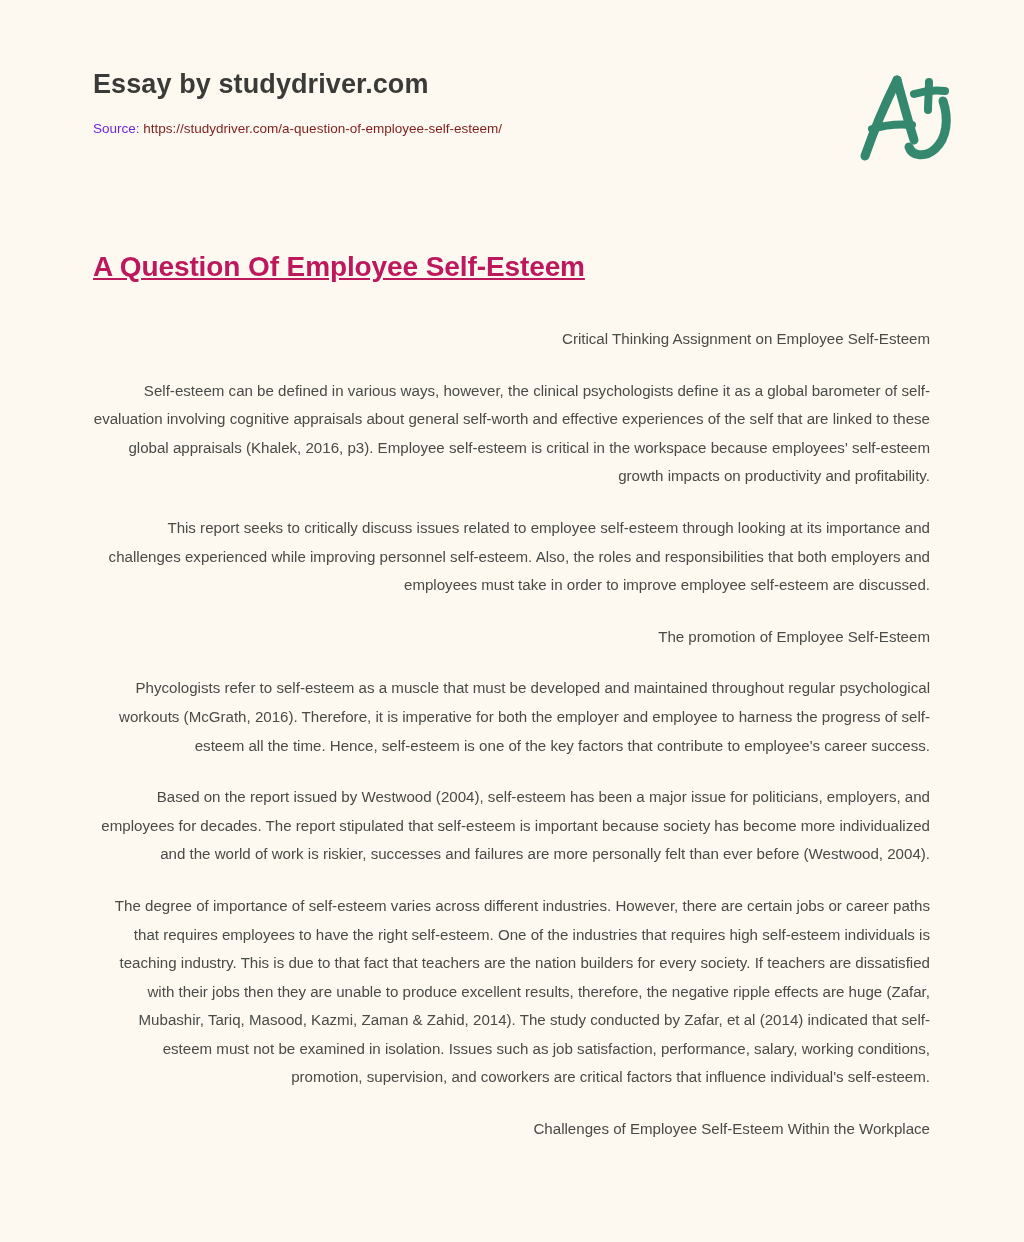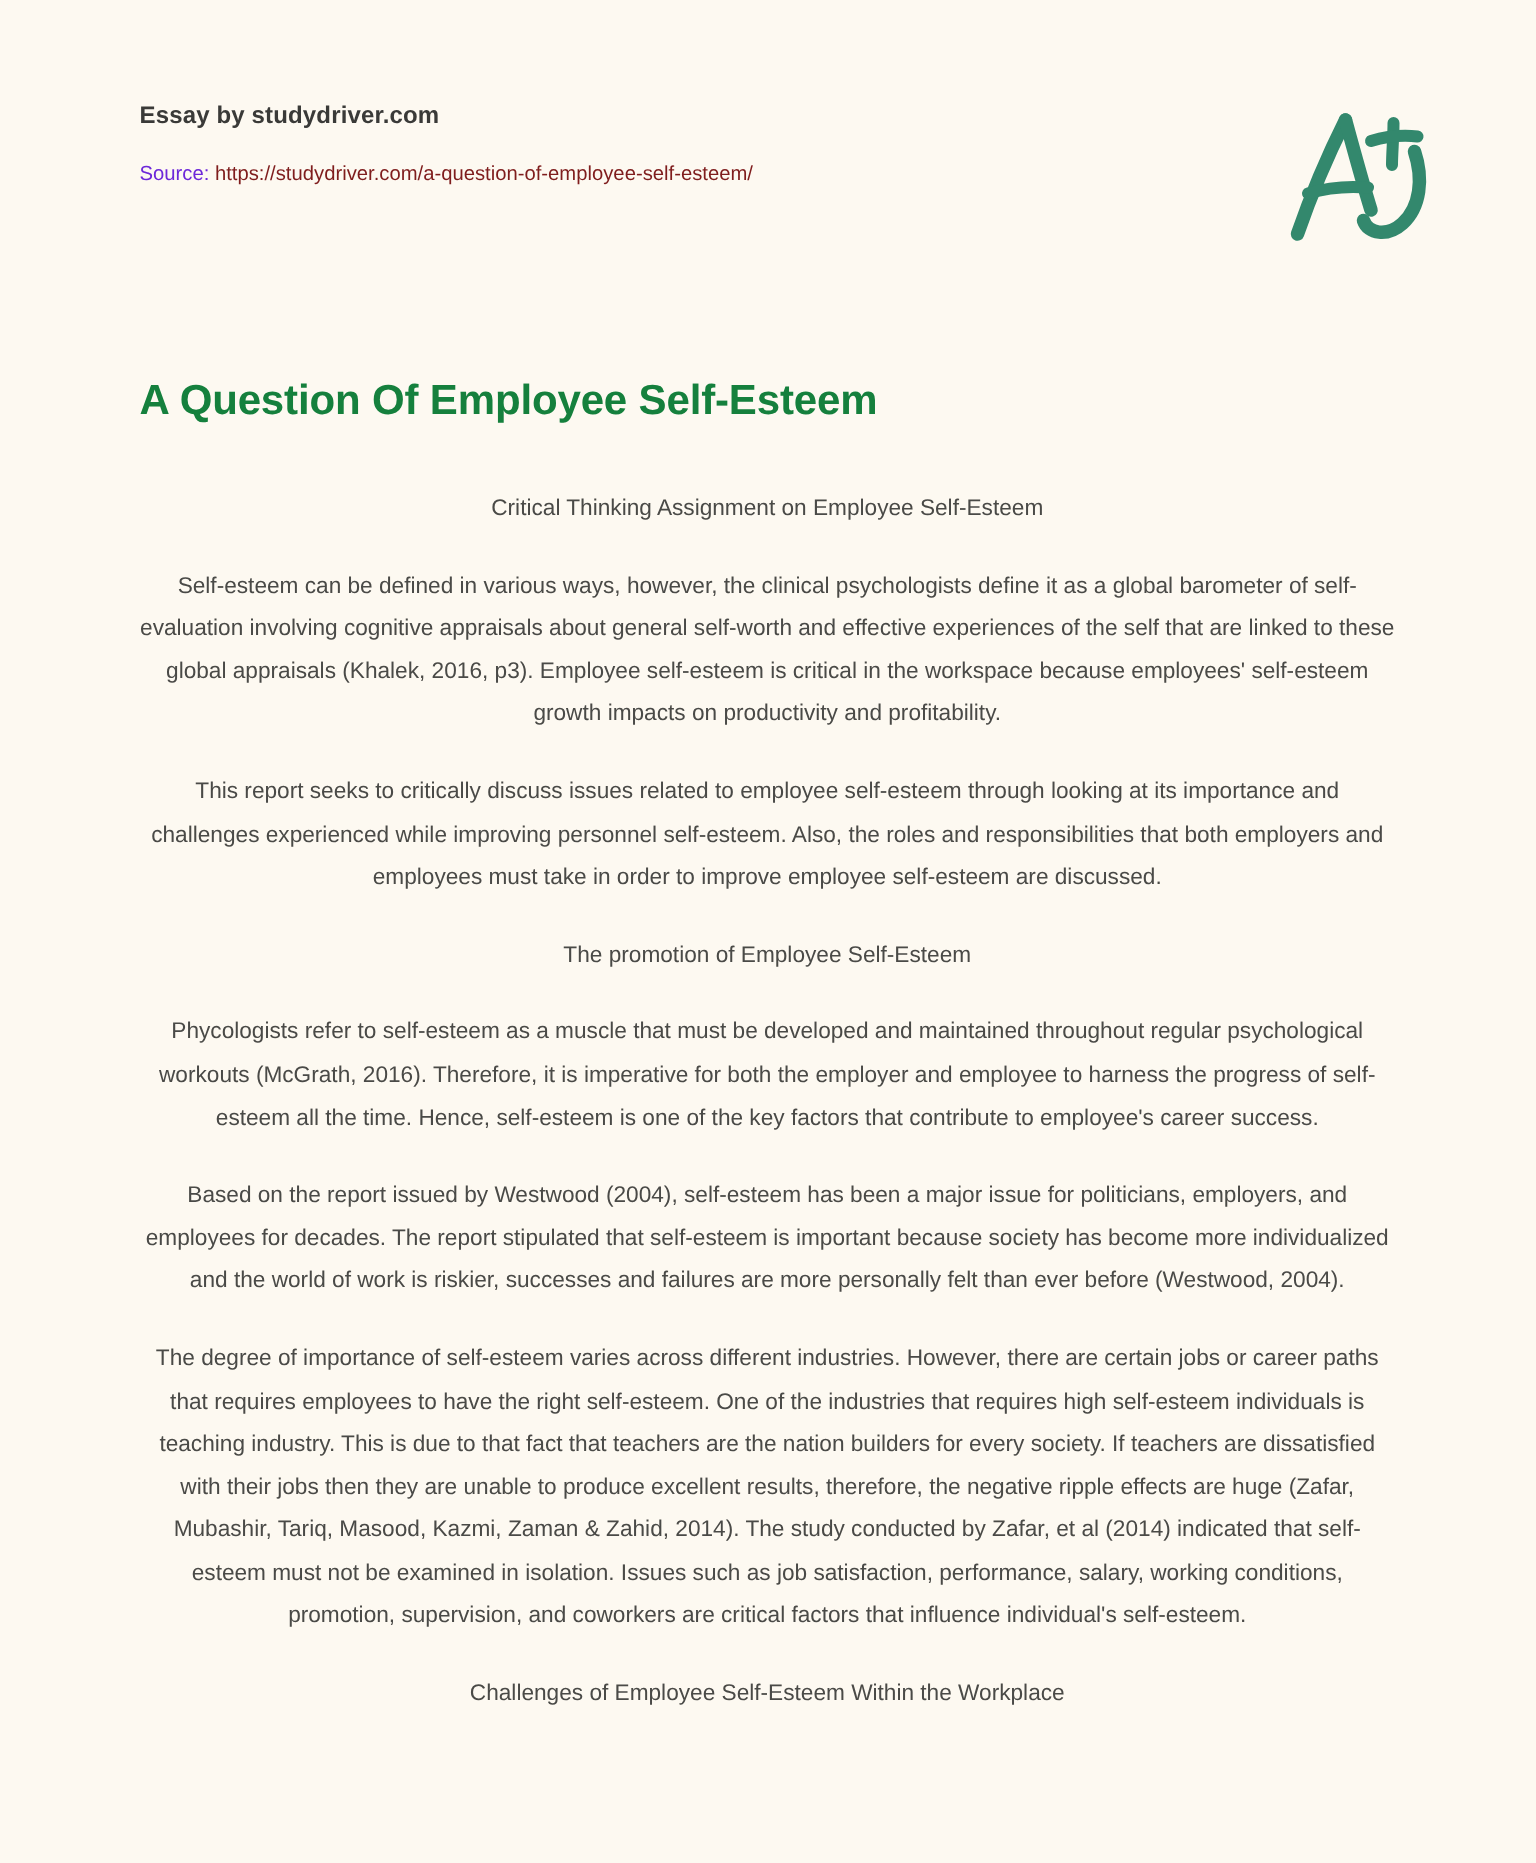--- a/index.html
+++ b/index.html
@@ -26,21 +26,21 @@
 
   
   .header {
     position: relative;
     padding: 68px 64px 0 93px;
     height: 140px;
     box-sizing: border-box;
   }
 
   .brand-title {
-    font-size: 16px;
+    font-size: 27px;
     font-weight: bold;
     color: #3a3a38;
     letter-spacing: 0.1px;
     line-height: 1.2;
     margin: 0;
   }
 
   .source-line {
     margin-top: 20px;
     font-size: 13.5px;
@@ -74,37 +74,38 @@
 
   
   .content {
     padding: 0 94px 0 93px;
     box-sizing: border-box;
   }
 
   .doc-title {
     font-size: 28px;
     font-weight: bold;
-    color: #15803d;
+    color: #be185d;
     margin: 109px 0 0 0;
     line-height: 1.25;
     letter-spacing: -0.1px;
+    text-decoration: underline;
   }
 
   .body-text {
     margin-top: 41px;
   }
 
   .body-text p {
     font-size: 15.1px;
     line-height: 28.6px;
     color: #4a4a47;
     margin: 0 0 23px 0;
     max-width: 840px;
-    text-align: center;
+    text-align: right;
   }
 </style>
 </head>
 <body>
 
 <div class="page">
 
   <div class="header">
     <div class="brand-title">Essay by studydriver.com</div>
 

